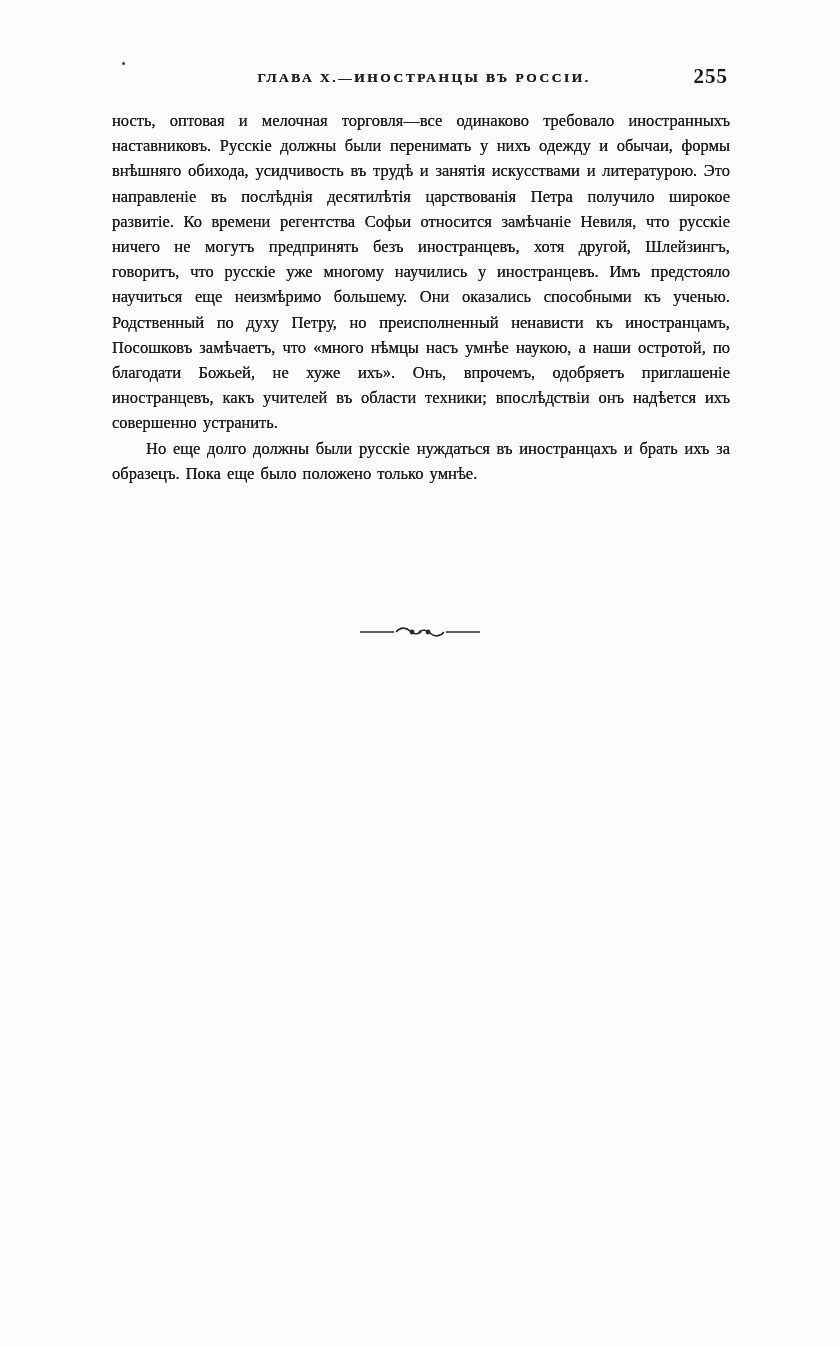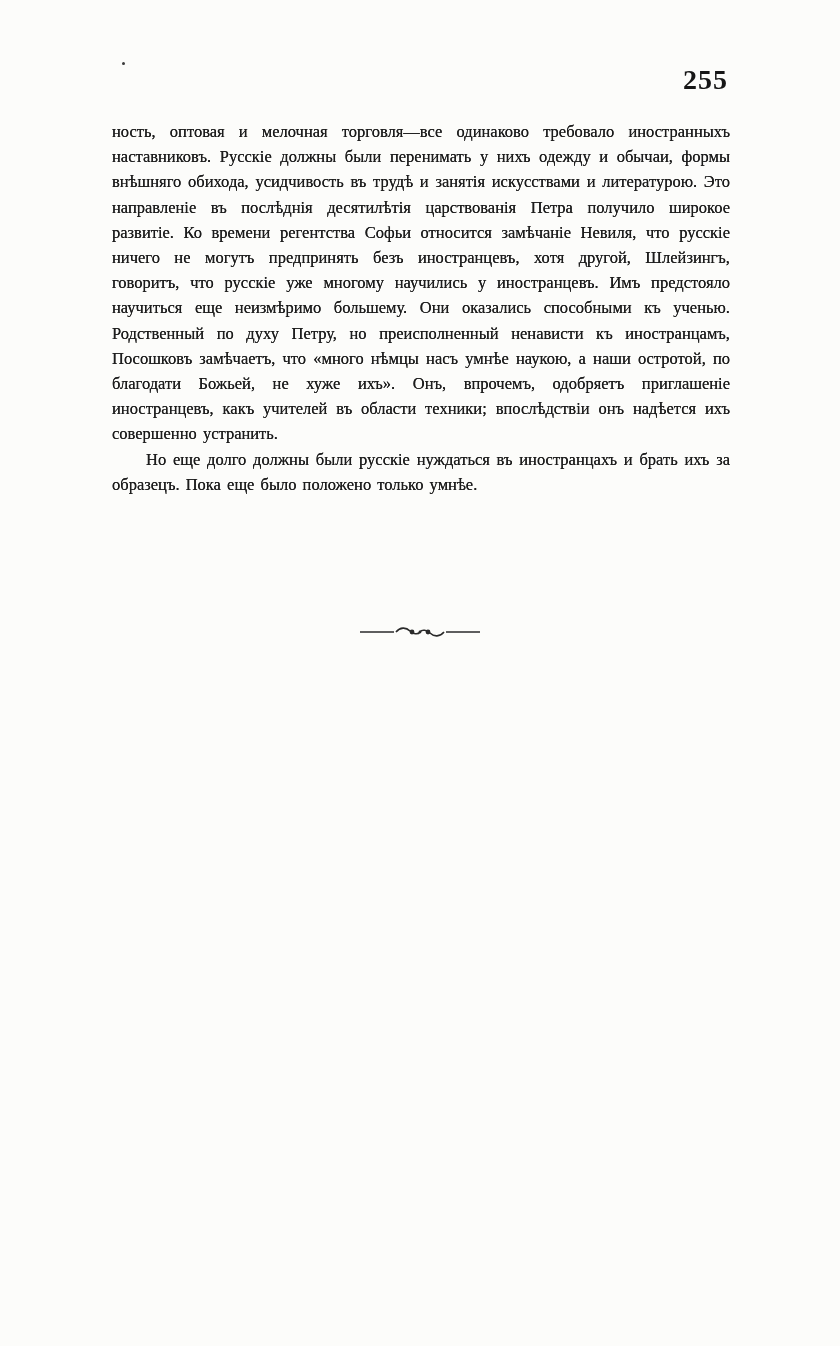--- a/index.html
+++ b/index.html
@@ -44,28 +44,28 @@
     font-weight: bold;
     letter-spacing: 2.5px;
     color: #222;
     text-shadow: 0 0 0.4px #222;
     white-space: nowrap;
   }
   .page-number {
     position: absolute;
     right: 8px;
     top: 0;
-    font-size: 28px;
+    font-size: 21px;
     font-weight: bold;
     letter-spacing: 1px;
     color: #161616;
   }
   .body-text {
     position: absolute;
-    top: 119px;
+    top: 108px;
     left: 112px;
     width: 618px;
     font-size: 16.5px;
     line-height: 25.2px;
     text-align: justify;
     color: #1d1d1d;
     text-shadow: 0 0 0.45px #1d1d1d;
     word-spacing: 2px;
   }
   .paragraph {
@@ -87,20 +87,21 @@
   }
 </style>
 </head>
 <body>
 
 <div class="page">
 
   <span class="scan-speck"></span>
 
   <div class="page-header">
+    <div class="chapter-title">ГЛАВА X.—ИНОСТРАНЦЫ ВЪ РОССІИ.</div>
     <div class="page-number">255</div>
   </div>
 
   <div class="body-text">
     <p class="paragraph">ность, оптовая и мелочная торговля—все одинаково требовало иностранныхъ наставниковъ. Русскіе должны были перенимать у нихъ одежду и обычаи, формы внѣшняго обихода, усидчивость въ трудѣ и занятія искусствами и литературою. Это направленіе въ послѣднія десятилѣтія царствованія Петра получило широкое развитіе. Ко времени регентства Софьи относится замѣчаніе Невиля, что русскіе ничего не могутъ предпринять безъ иностранцевъ, хотя другой, Шлейзингъ, говоритъ, что русскіе уже многому научились у иностранцевъ. Имъ предстояло научиться еще неизмѣримо большему. Они оказались способными къ ученью. Родственный по духу Петру, но преисполненный ненависти къ иностранцамъ, Посошковъ замѣчаетъ, что «много нѣмцы насъ умнѣе наукою, а наши остротой, по благодати Божьей, не хуже ихъ». Онъ, впрочемъ, одобряетъ приглашеніе иностранцевъ, какъ учителей въ области техники; впослѣдствіи онъ надѣется ихъ совершенно устранить.</p>
     <p class="paragraph indented">Но еще долго должны были русскіе нуждаться въ иностранцахъ и брать ихъ за образецъ. Пока еще было положено только умнѣе.</p>
   </div>
 
   <div class="divider">
     <span>

